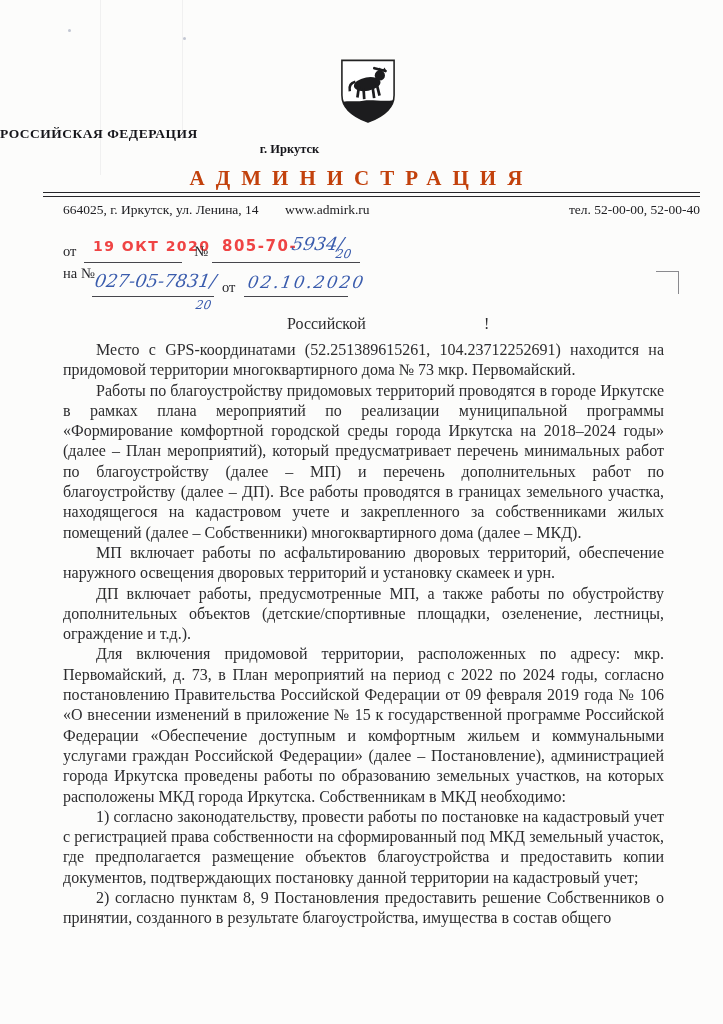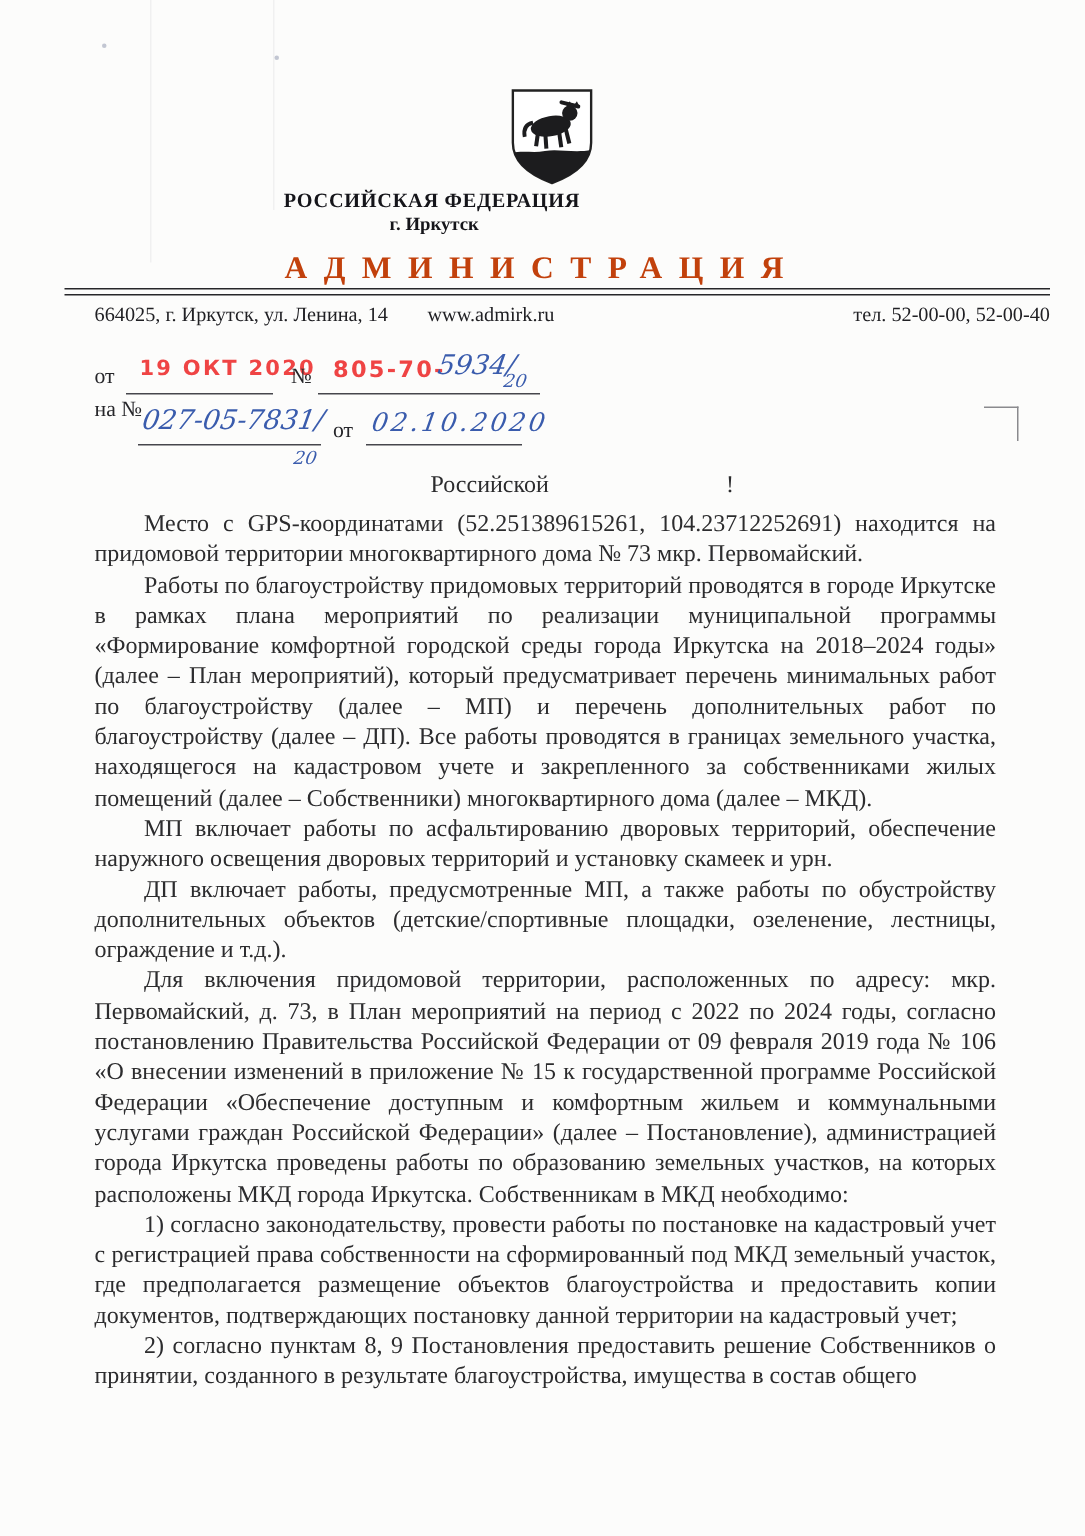--- a/index.html
+++ b/index.html
@@ -12,21 +12,21 @@
     color:#2c2c2e;
   }
   
   .scan-line{position:absolute;width:1px;background:#9aa0a6;opacity:.12;}
   .scan-line.a{left:100px;top:0;height:175px;}
   .scan-line.b{left:182px;top:0;height:140px;}
   .speck{position:absolute;width:3px;height:3px;border-radius:50%;background:#7d86a0;opacity:.45;}
 
   
   .emblem{position:absolute;left:332px;top:58px;width:72px;height:68px;}
-  .lh-country{position:absolute;left:0;top:126px;width:576px;text-align:center;
+  .lh-country{position:absolute;left:0;top:126px;width:576px;
     font-weight:bold;font-size:13.5px;letter-spacing:.5px;color:#15151a;}
   .lh-city{position:absolute;left:0;top:142px;width:579px;text-align:center;
     font-weight:bold;font-size:12.5px;color:#15151a;}
   .lh-org{position:absolute;left:0;top:166px;width:723px;text-align:center;
     font-weight:bold;font-size:21px;letter-spacing:11px;color:#c2410c;}
   .lh-rule{position:absolute;left:43px;top:192px;width:657px;height:3px;
     border-top:1.5px solid #26262a;border-bottom:1.2px solid #26262a;}
   .lh-contacts{position:absolute;left:63px;top:202px;width:637px;font-size:13.5px;color:#202024;}
   .lh-contacts .addr{position:absolute;left:0;top:0;}
   .lh-contacts .site{position:absolute;left:222px;top:0;}

